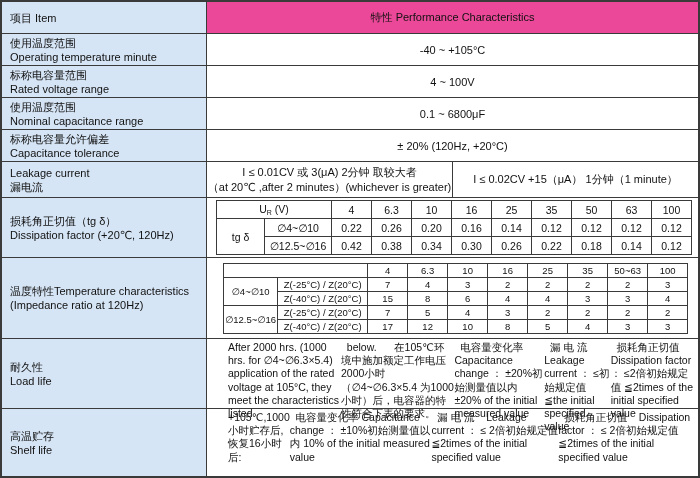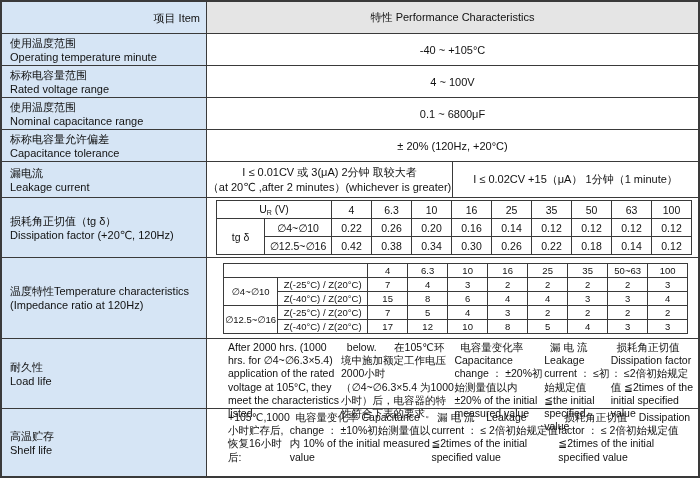--- a/index.html
+++ b/index.html
@@ -14,26 +14,26 @@
   .row{ display:flex; border-top:1.5px solid #3a3a3a; }
   .row.first{ border-top:none; }
   .left{
     width:205px; flex:0 0 205px;
     background:#d6e5f5;
     border-right:1.5px solid #3a3a3a;
     padding:2px 6px 2px 8px;
     display:flex; flex-direction:column; justify-content:center;
     font-size:11px; line-height:14px;
   }
-  .left.center{ align-items:flex-end; }
+  .left.center{ align-items:flex-start; }
   .right{
     flex:1; display:flex; align-items:center; justify-content:center;
     font-size:11px; background:#fff; overflow:hidden;
   }
-  .right.blue{ background:#e5e5e5; }
+  .right.blue{ background:#ec4899; }
   .split{ flex:1; display:flex; align-self:stretch; }
   .split .cell{
     flex:1; display:flex; flex-direction:column; align-items:center; justify-content:center;
     font-size:11px; line-height:15px;
   }
   .split .cell.bordered{ border-right:1.5px solid #3a3a3a; }
   .right.tblhost{ justify-content:flex-start; align-items:center; }
   table.mini{ border-collapse:collapse; border:1.5px solid #3a3a3a; table-layout:fixed; }
   table.mini td, table.mini th{
     border:1px solid #3a3a3a; text-align:center; vertical-align:middle;
@@ -99,22 +99,22 @@
       <span>标称电容量允许偏差</span>
       <span>Capacitance tolerance</span>
     </div>
     <div class="right">
       <span>± 20% (120Hz, +20°C)</span>
     </div>
   </div>
 
   <div class="row" style="height:36px">
     <div class="left">
+      <span>Leakage current</span>
       <span>漏电流</span>
-      <span>Leakage current</span>
     </div>
     <div class="split">
       <div class="cell bordered">
         <span>I ≤ 0.01CV 或 3(μA) 2分钟 取较大者</span>
         <span>（at 20℃ ,after 2 minutes）(whichever is greater)</span>
       </div>
       <div class="cell">
         <span>I ≤ 0.02CV +15（μA） 1分钟（1 minute）</span>
       </div>
     </div>

